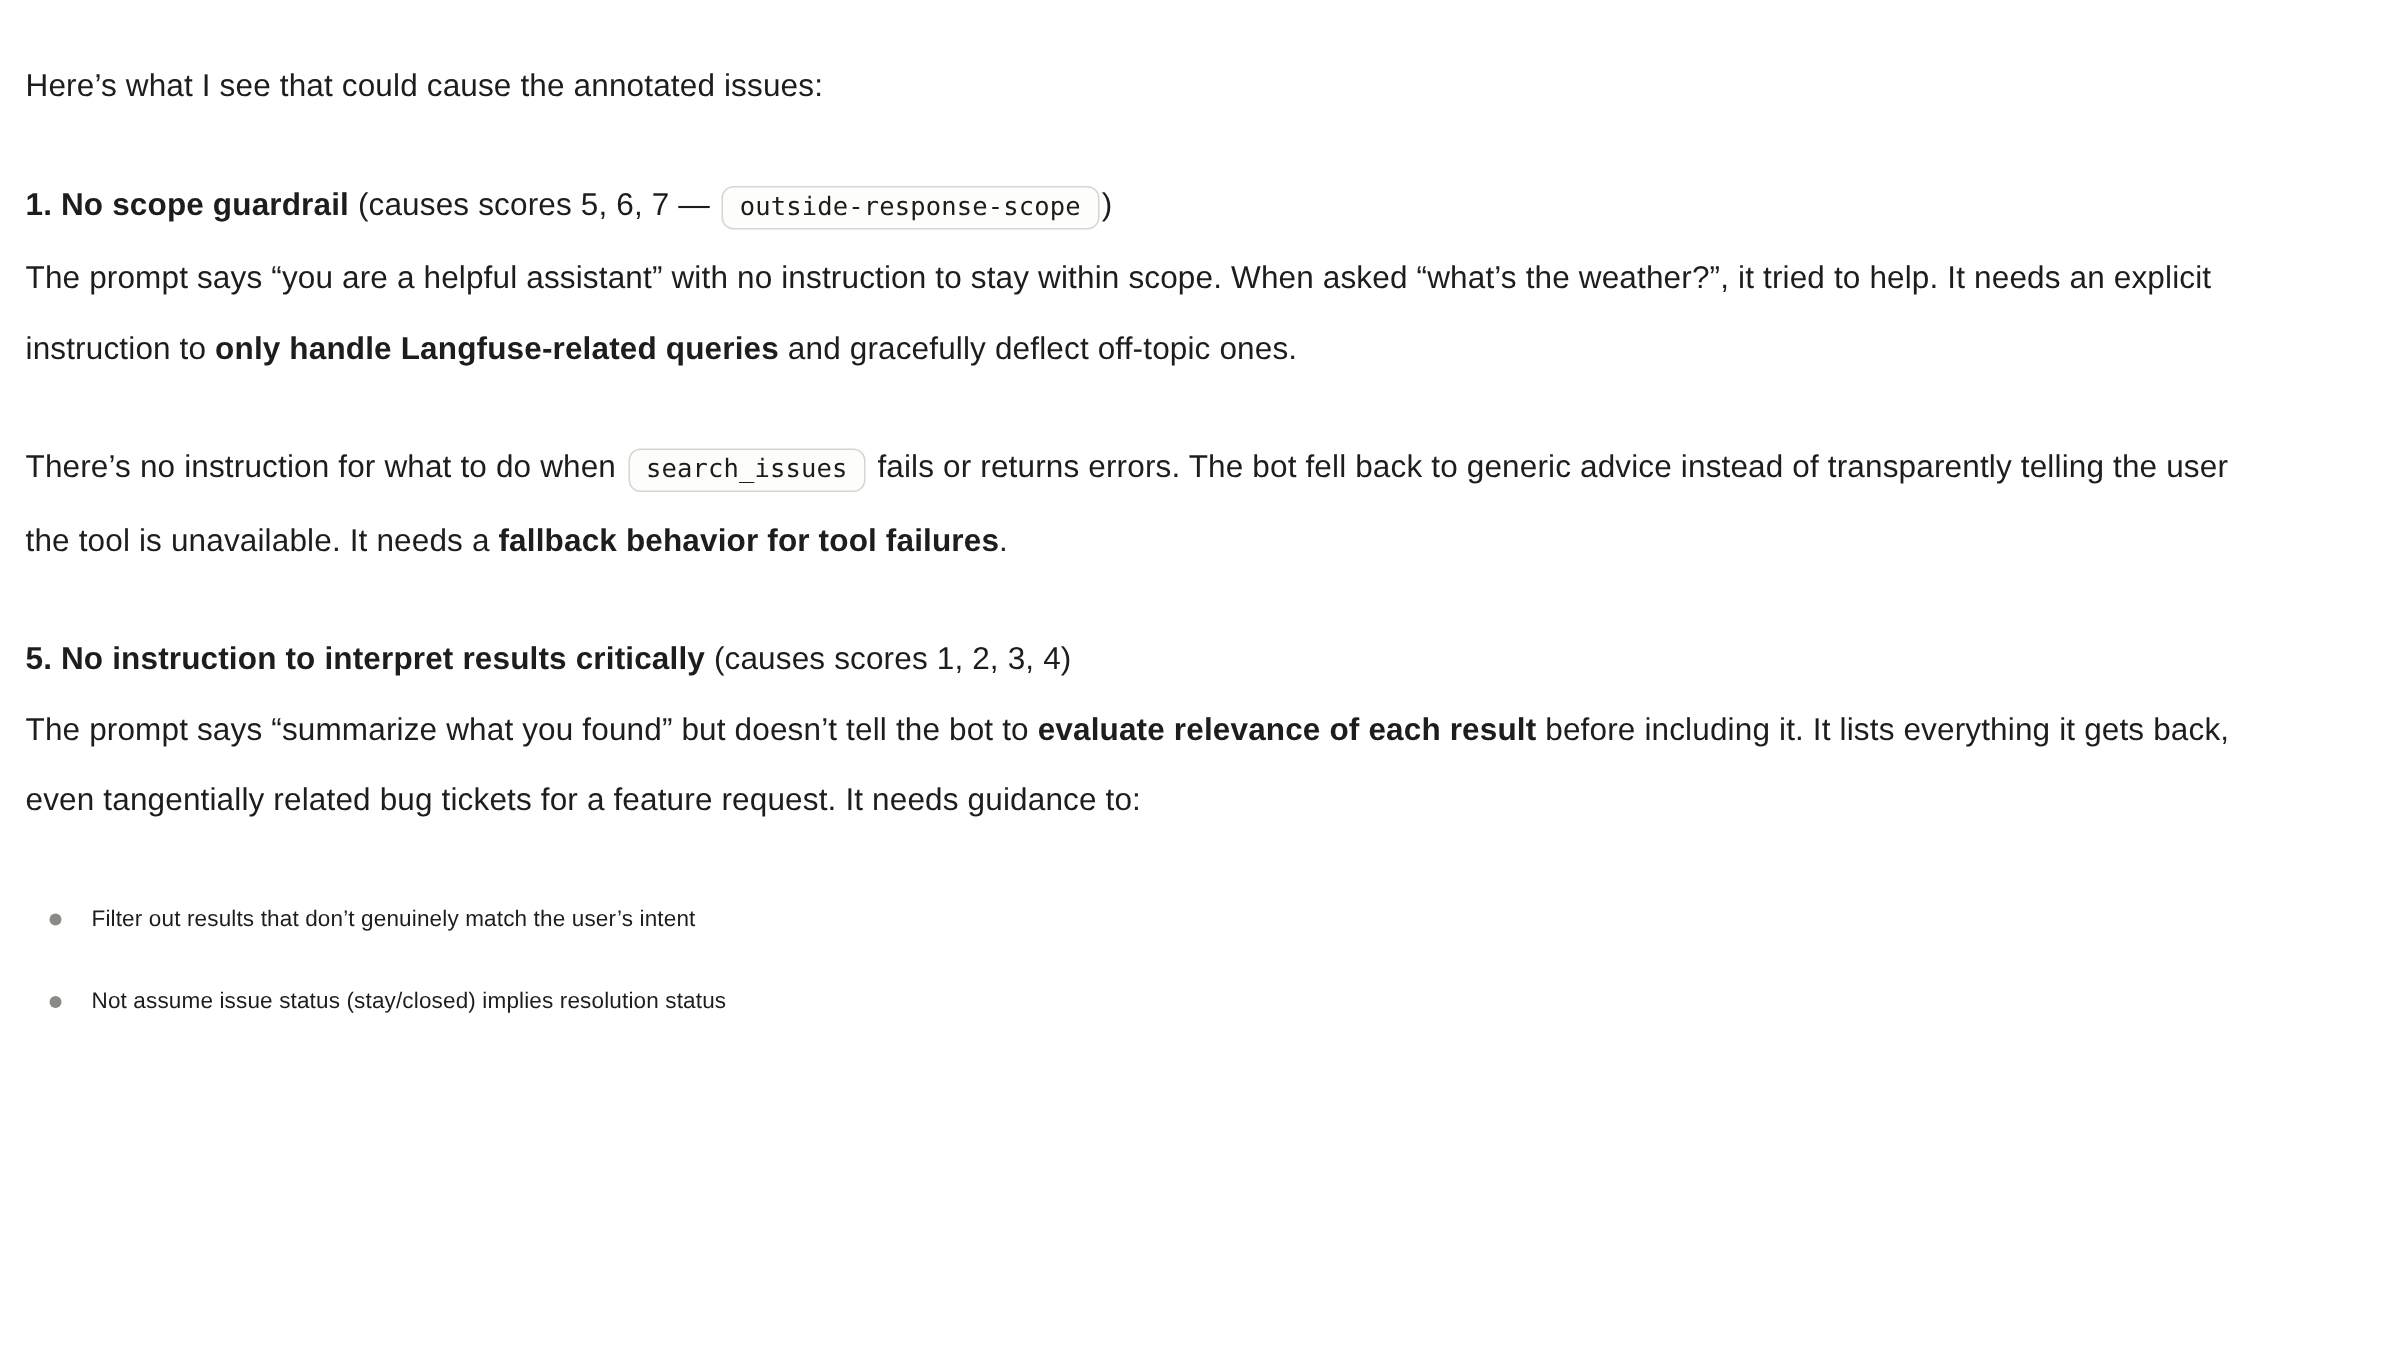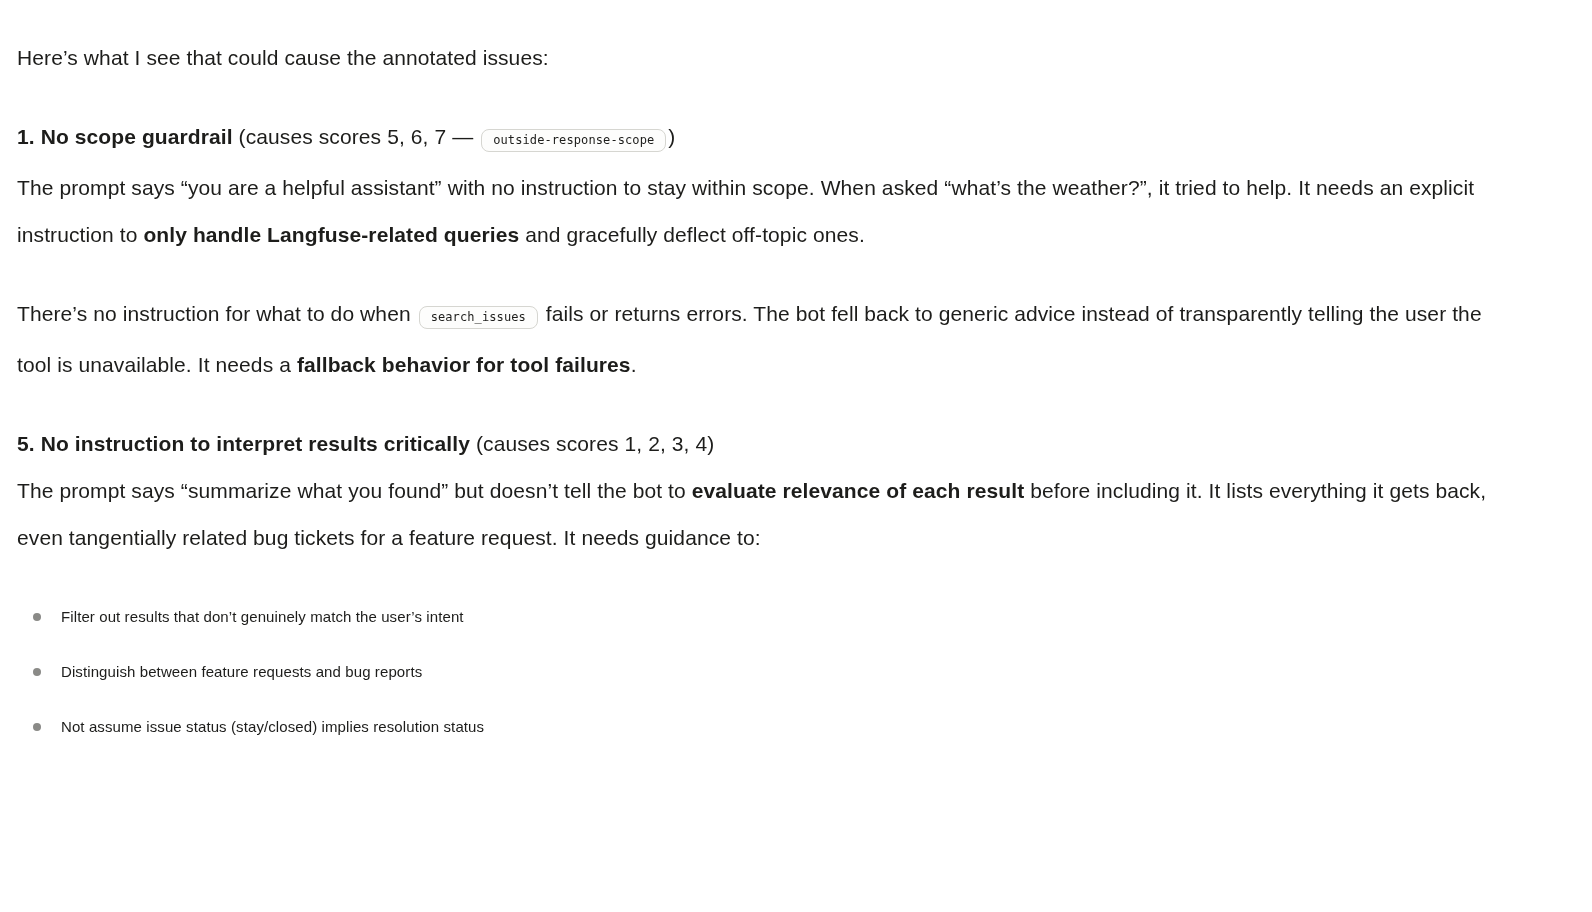--- a/index.html
+++ b/index.html
@@ -27,21 +27,21 @@
     letter-spacing: 0.1px;
   }
   .heading {
     margin-bottom: 0;
   }
   .b {
     font-weight: 700;
   }
   code.code-pill {
     font-family: "DejaVu Sans Mono", monospace;
-    font-size: 12px;
+    font-size: 17px;
     color: #1d1d1b;
     background: #fdfdfc;
     border: 1.5px solid #d6d6d1;
     border-radius: 8px;
     padding: 3px 11px 4px 11px;
     margin: 0 2px;
     white-space: nowrap;
   }
   ul.bullets {
     list-style: none;
@@ -86,21 +86,17 @@
     <p class="para"><span>The prompt says “summarize what you found” but doesn’t tell the bot to </span><span class="b">evaluate relevance of each result</span><span> before including it. It lists everything it gets back, even tangentially related bug tickets for a feature request. It needs guidance to:</span></p>
   </section>
 
   <ul class="bullets">
     <li>
       <span class="dot"></span>
       <span>Filter out results that don’t genuinely match the user’s intent</span>
     </li>
     <li>
       <span class="dot"></span>
-      <span>Distinguish between feature requests and bug reports</span>
-    </li>
-    <li>
-      <span class="dot"></span>
       <span>Not assume issue status (stay/closed) implies resolution status</span>
     </li>
   </ul>
 
 </main>
 
 </body></html>

